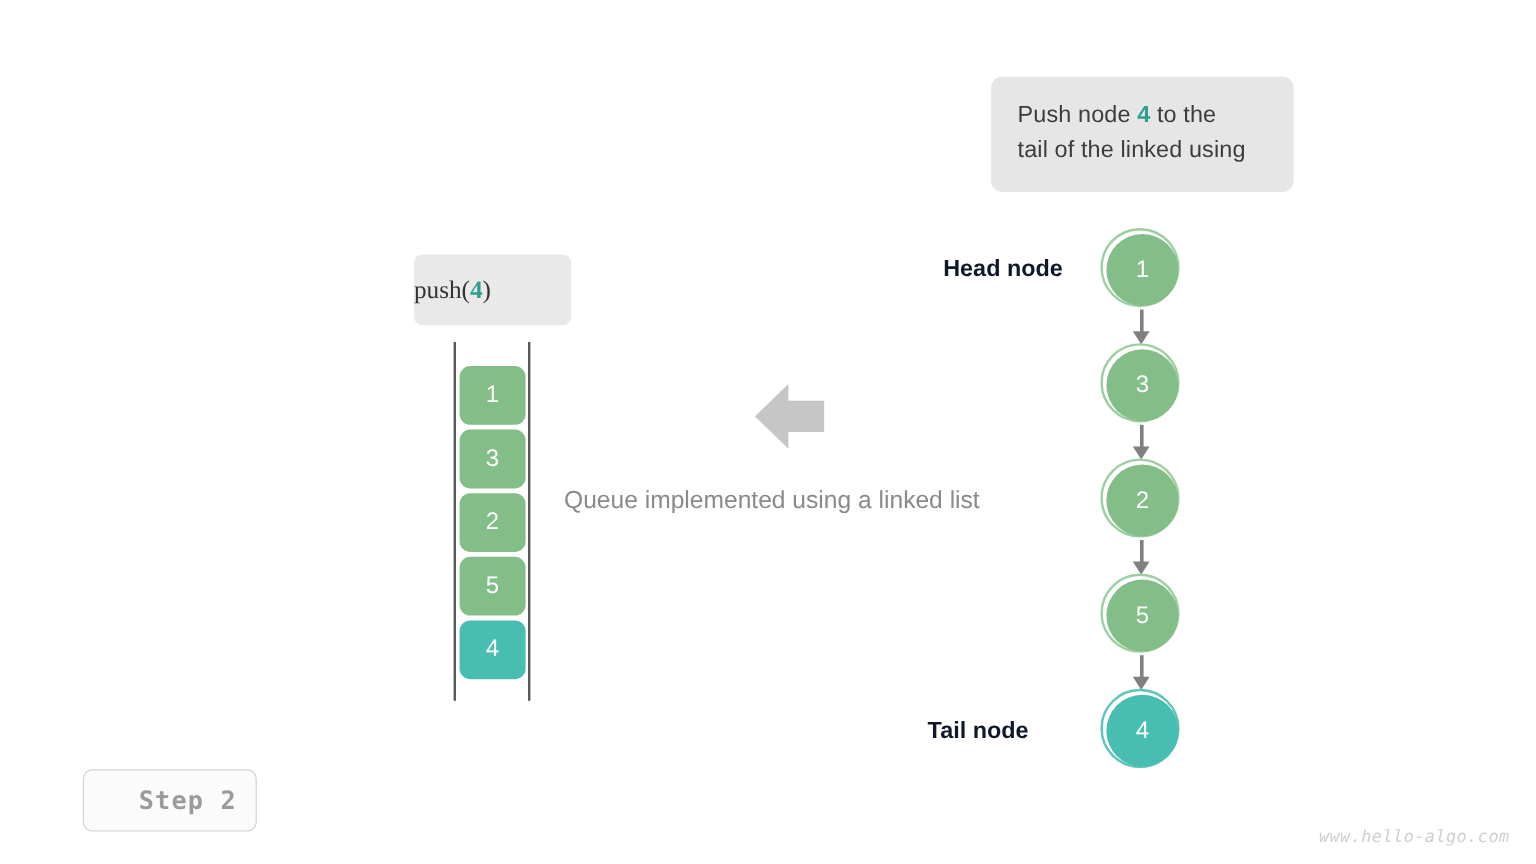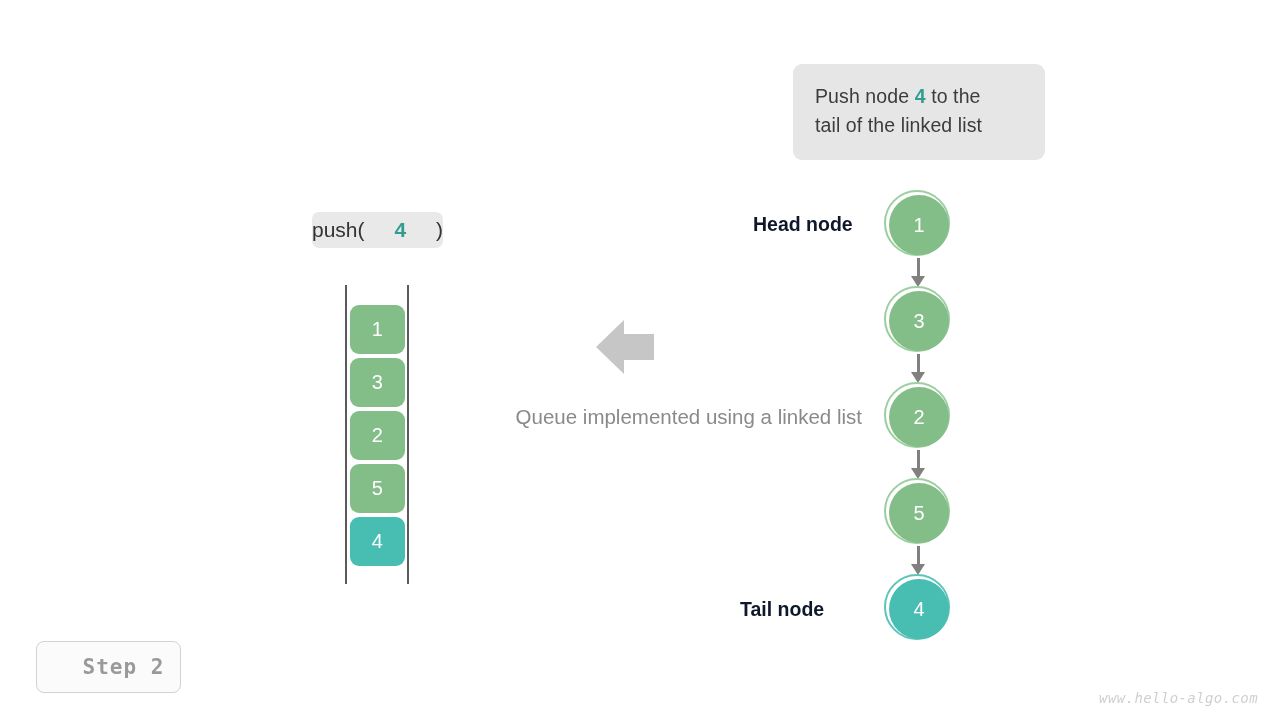--- a/index.html
+++ b/index.html
@@ -10,20 +10,21 @@
     width: 1280px;
     height: 720px;
     background: #ffffff;
     font-family: "Liberation Sans", sans-serif;
     overflow: hidden;
     position: relative;
   }
   .canvas {
     position: absolute;
     inset: 0;
+    margin-left: 33px;
   }
 
   
   .callout {
     position: absolute;
     left: 793px;
     top: 64px;
     width: 252px;
     box-sizing: border-box;
     padding: 18px 22px 20px 22px;
@@ -38,28 +39,28 @@
     color: #2f9e8f;
     font-weight: bold;
   }
 
   
   .push-label {
     position: absolute;
     left: 312px;
     top: 212px;
     width: 131px;
-    height: 36px;
+    height: 59px;
     box-sizing: border-box;
     background: #e9e9e9;
     border-radius: 7px;
     display: flex;
     align-items: center;
-    justify-content: space-between;
-    font-family: Liberation Sans, sans-serif;
+    justify-content: flex-start;
+    font-family: Liberation Serif, serif;
     font-size: 21px;
     color: #333333;
   }
   .push-label .hl {
     color: #2f9e8f;
     font-weight: bold;
   }
 
   
   .queue {
@@ -97,24 +98,24 @@
   
   .big-arrow {
     position: absolute;
     left: 596px;
     top: 320px;
     width: 58px;
     height: 54px;
   }
   .caption {
     position: absolute;
-    left: 456px;
+    left: 437px;
     top: 405px;
     width: 406px;
-    text-align: right;
+    text-align: left;
     color: #8a8a8a;
     font-size: 20.5px;
     white-space: nowrap;
   }
 
   
   .linked-list {
     position: absolute;
     left: 884px;
     top: 190px;
@@ -217,21 +218,21 @@
     font-style: italic;
   }
 </style>
 </head>
 <body>
 
 <div class="canvas">
 
   <div class="callout">
     <span>Push node </span><span class="hl">4</span><span> to the</span><br>
-    <span>tail of the linked list</span>
+    <span>tail of the linked using</span>
   </div>
 
   <div class="push-label">
     <span>push(</span>
       <span class="hl">4</span>
       <span>)</span>
   </div>
 
   <div class="queue">
     <div class="rail left"></div>

